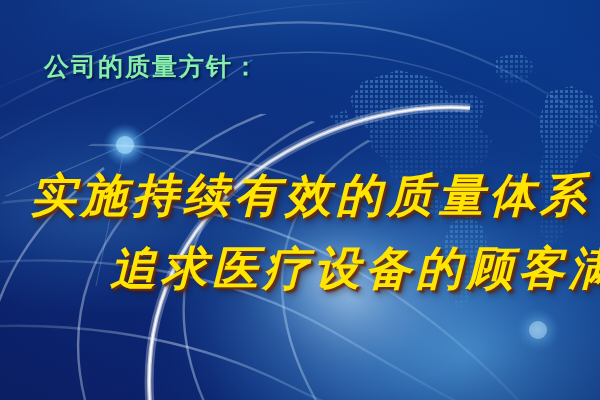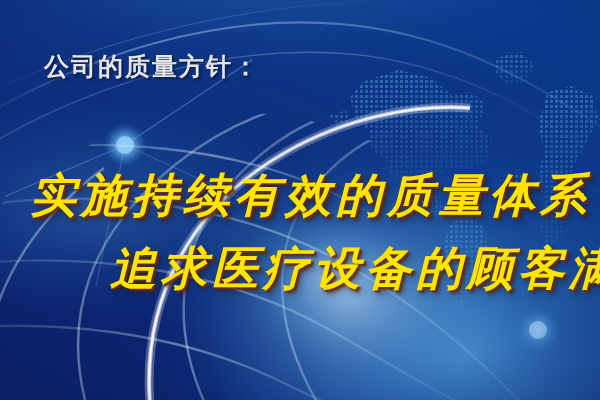--- a/index.html
+++ b/index.html
@@ -75,21 +75,21 @@
   .text-wrap {
     position: absolute;
     inset: 0;
   }
   .line-title {
     position: absolute;
     left: 44px;
     top: 50px;
     font-size: 25px;
     font-weight: 700;
-    color: #e5e5e5;
+    color: #86efac;
     letter-spacing: 2px;
     white-space: nowrap;
     text-shadow:
       1px 1px 0 rgba(8,28,74,0.85),
       2px 2px 3px rgba(4,18,56,0.60);
   }
   .line-policy {
     position: absolute;
     font-family: Liberation Sans, sans-serif;
     font-weight: 700;

